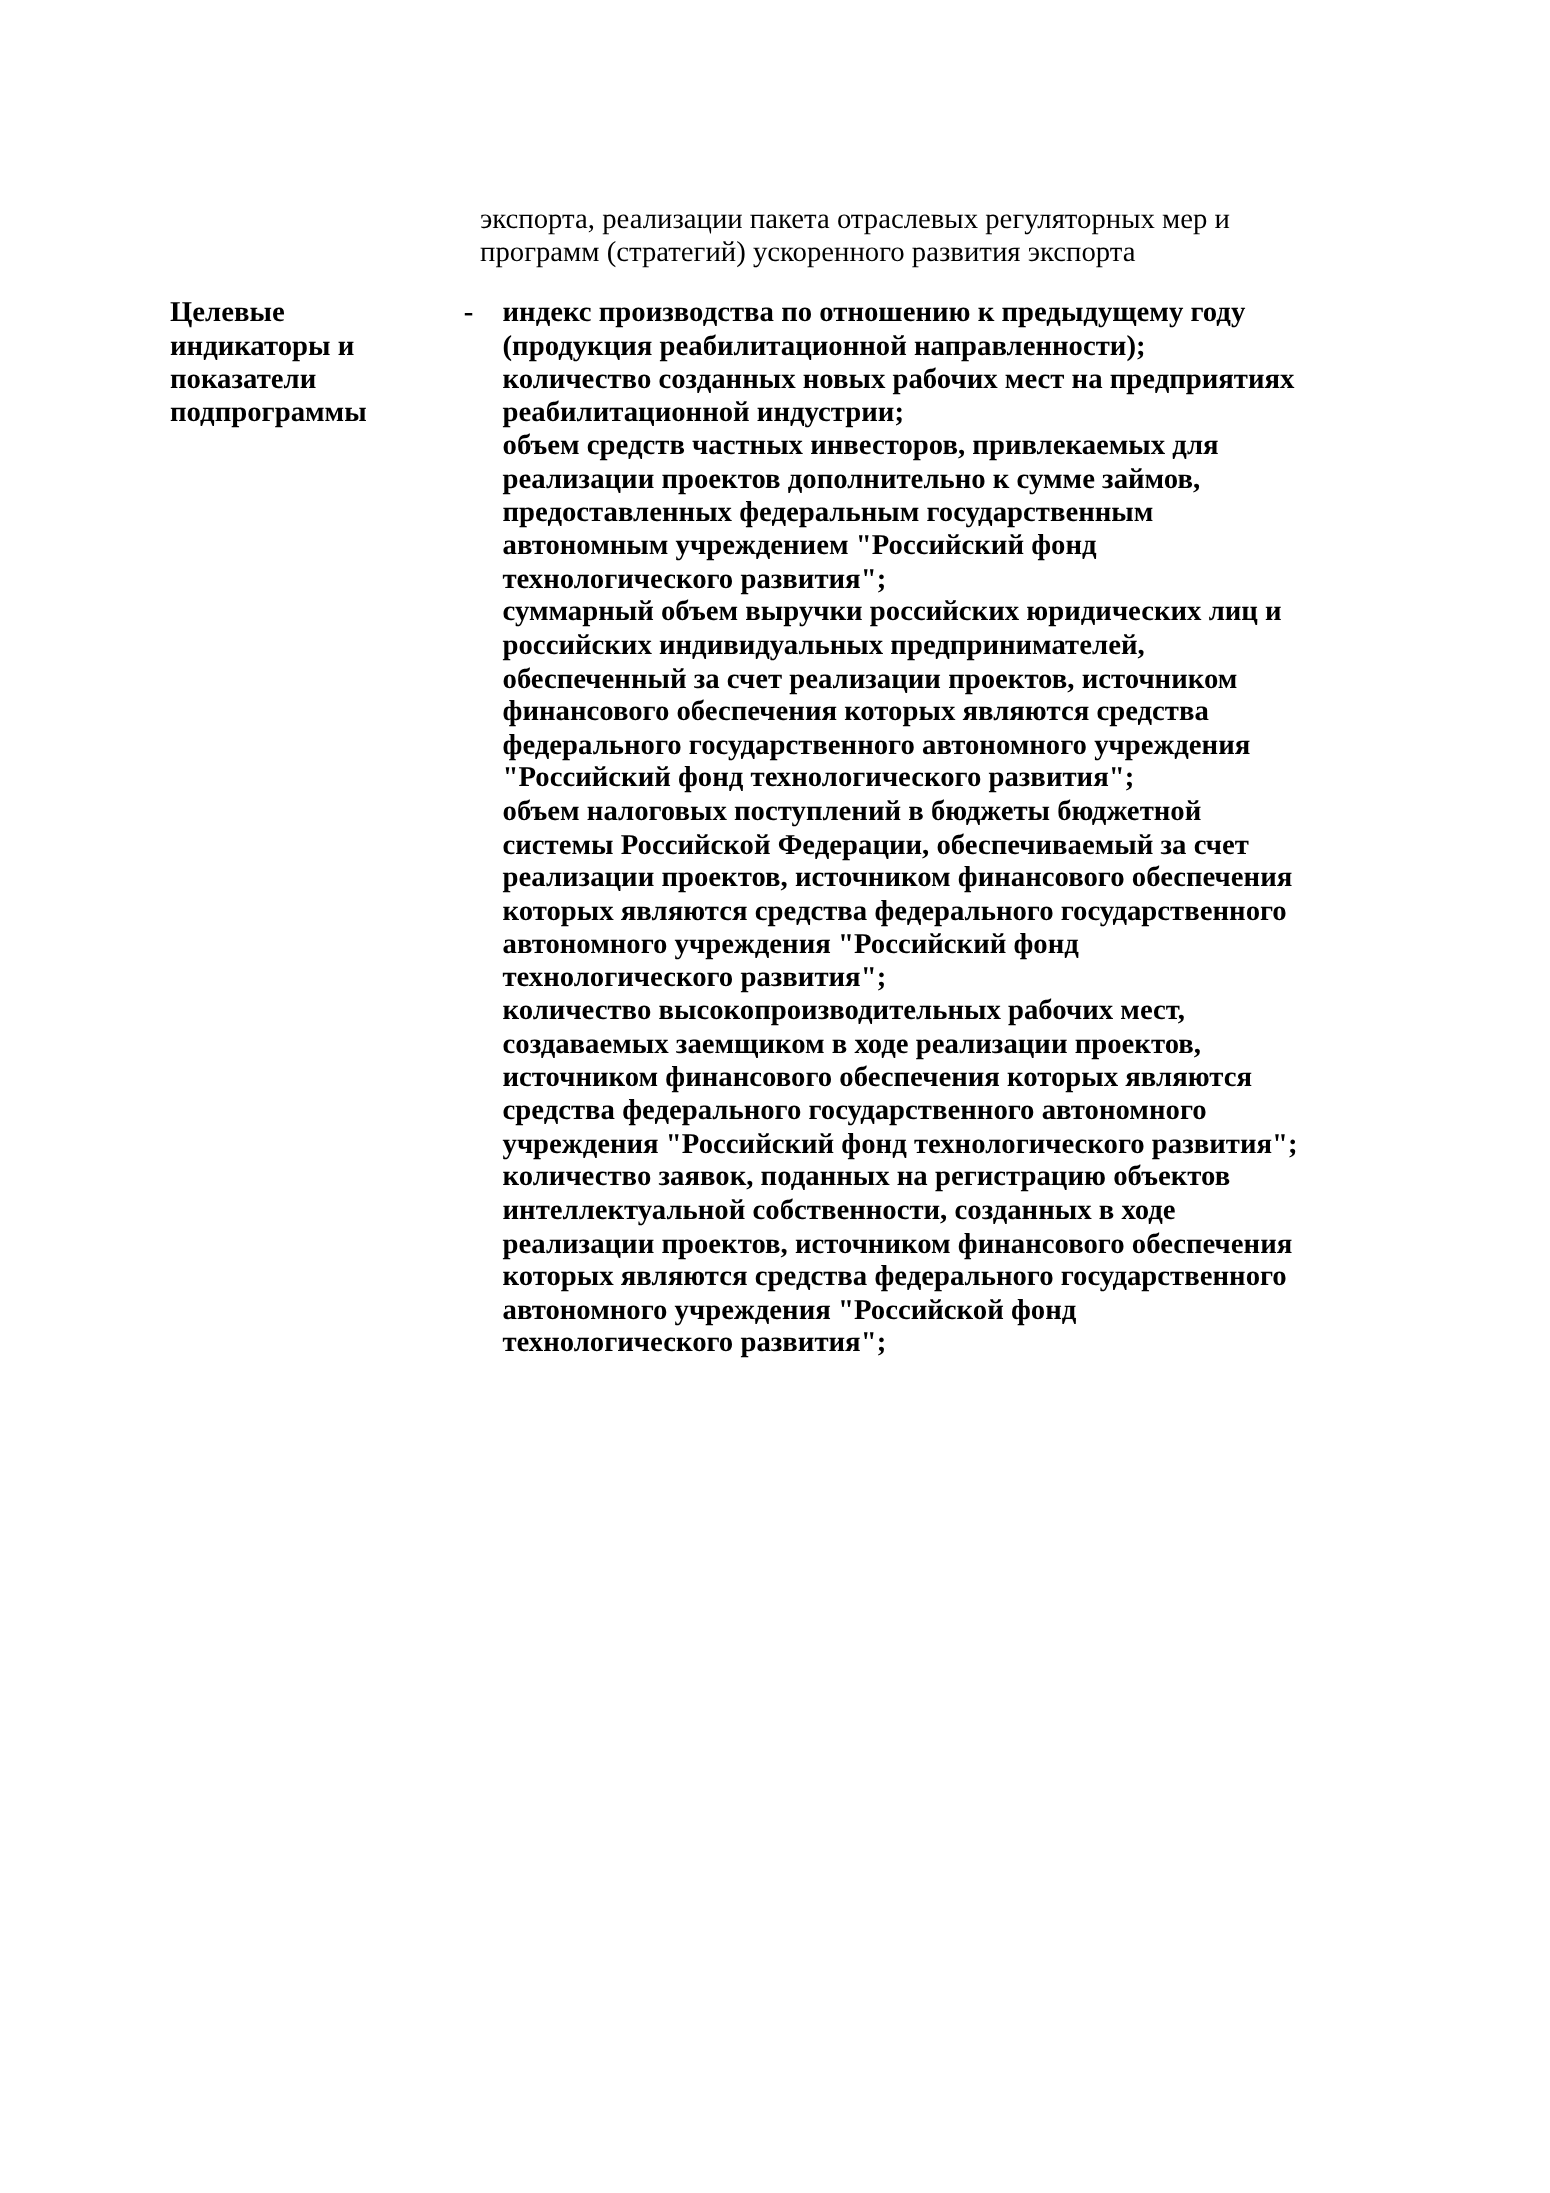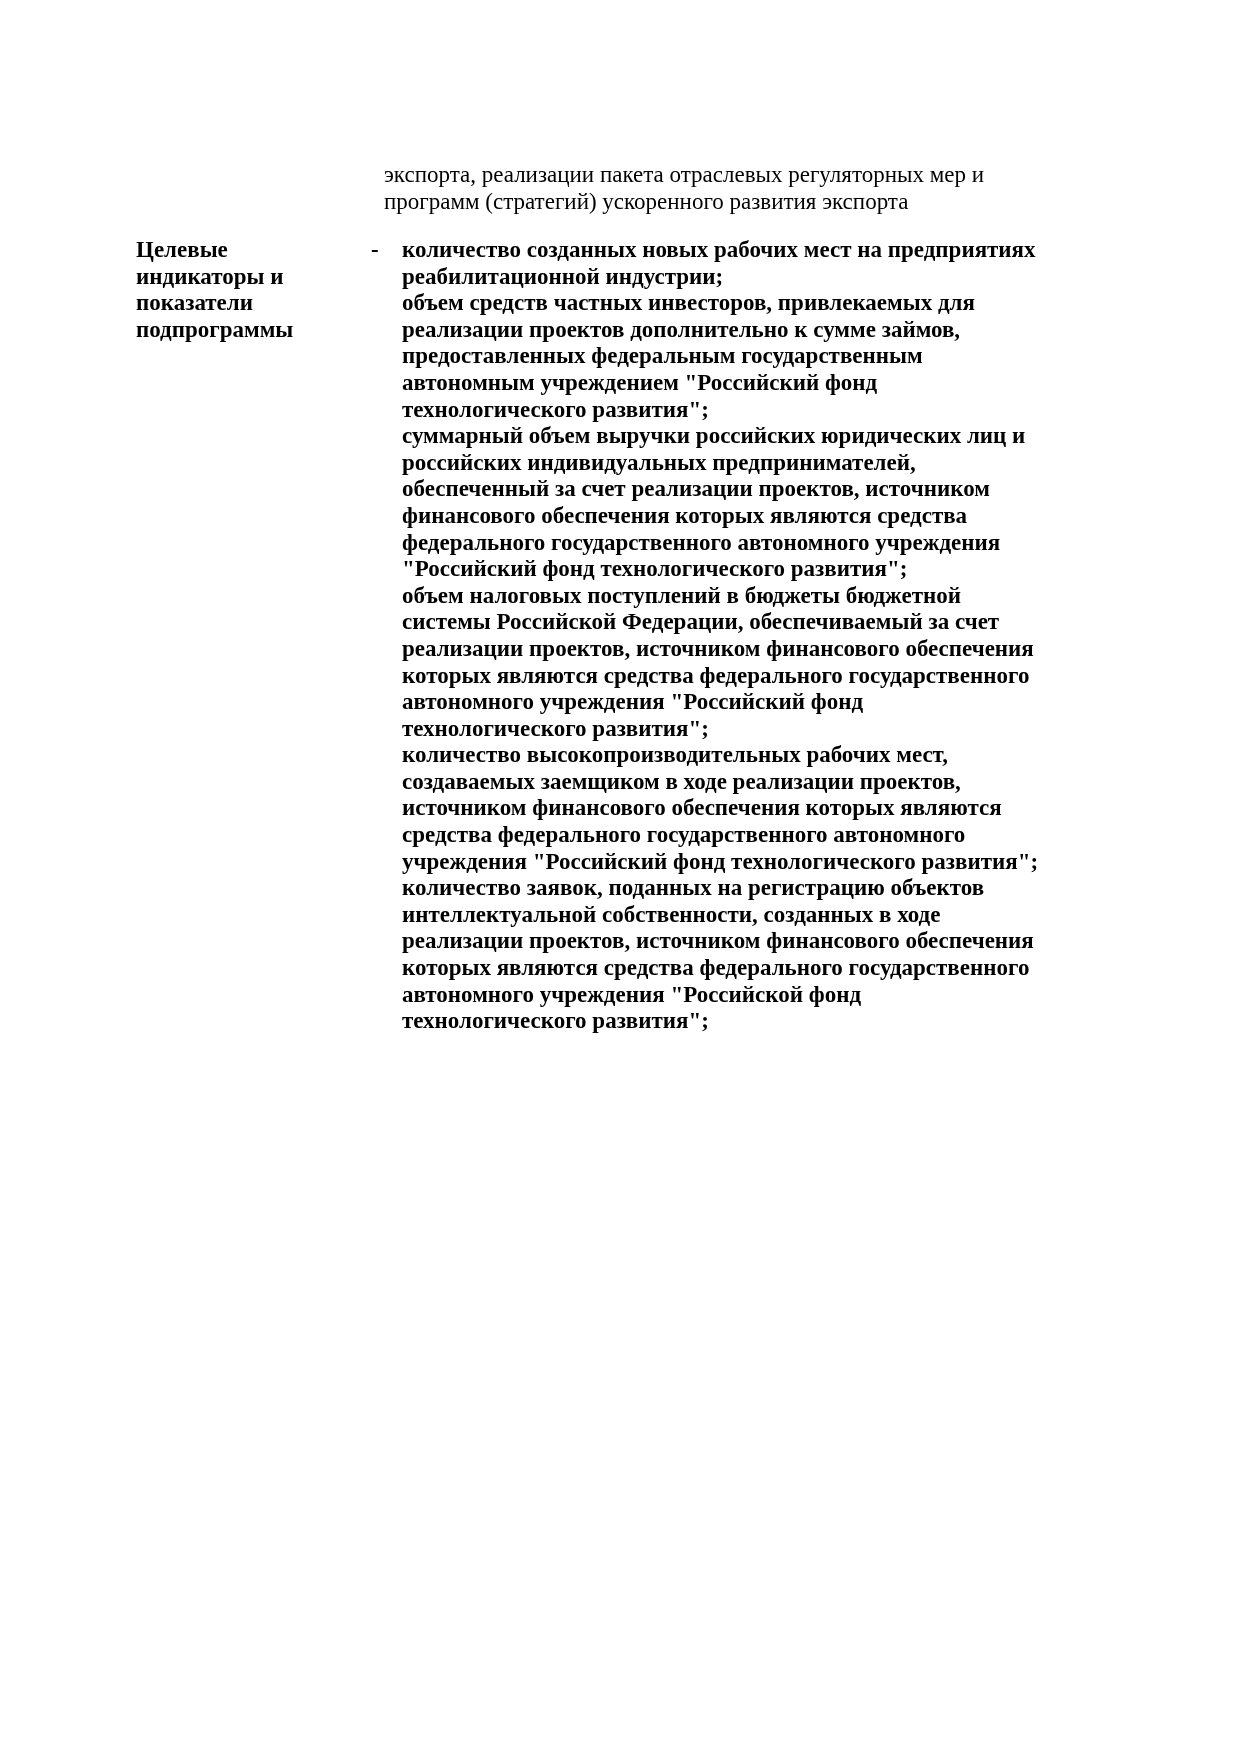--- a/index.html
+++ b/index.html
@@ -61,20 +61,22 @@
   <div class="field-row">
 
     <div class="doc-text field-label">Целевые
 индикаторы и
 показатели
 подпрограммы</div>
 
     <div class="doc-text field-sep">-</div>
 
     <div class="field-value">
+      <div class="doc-text indicator">индекс производства по отношению к предыдущему году
+(продукция реабилитационной направленности);</div>
       <div class="doc-text indicator">количество созданных новых рабочих мест на предприятиях
 реабилитационной индустрии;</div>
       <div class="doc-text indicator">объем средств частных инвесторов, привлекаемых для
 реализации проектов дополнительно к сумме займов,
 предоставленных федеральным государственным
 автономным учреждением "Российский фонд
 технологического развития";</div>
       <div class="doc-text indicator">суммарный объем выручки российских юридических лиц и
 российских индивидуальных предпринимателей,
 обеспеченный за счет реализации проектов, источником

